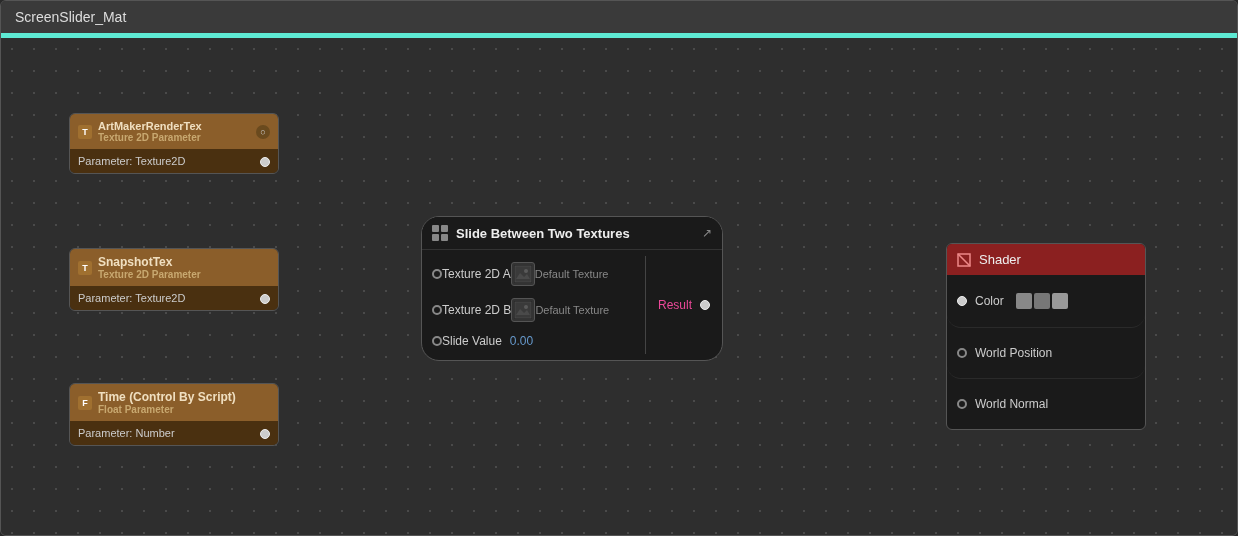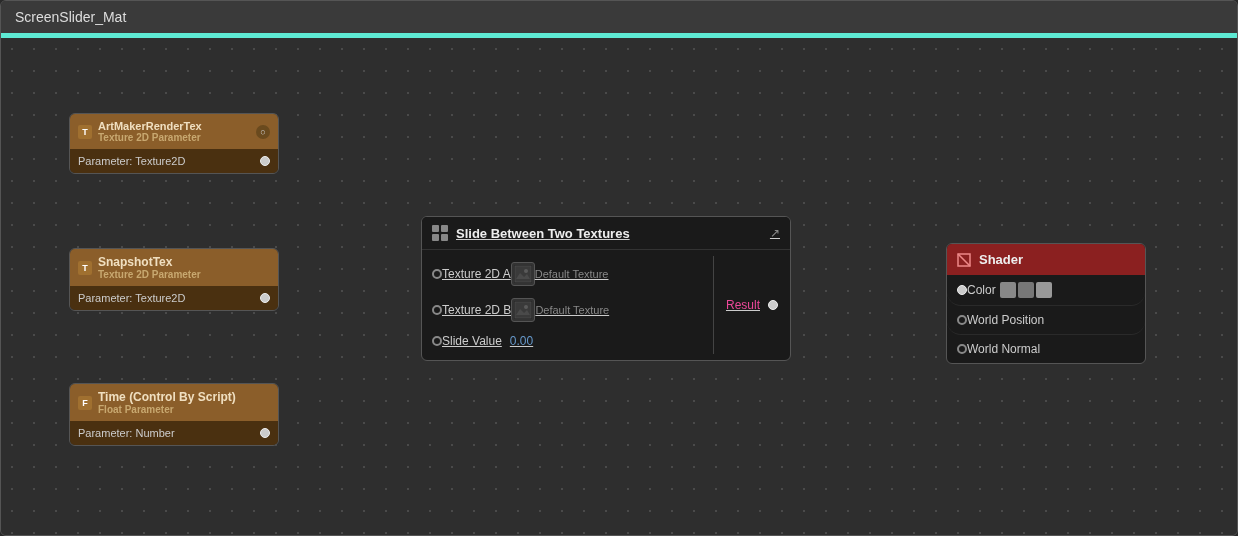--- a/index.html
+++ b/index.html
@@ -85,21 +85,21 @@
       align-items: center;
       justify-content: center;
       font-size: 9px;
       color: #ccc;
     }
 
     .node-output-row {
       background: #4a3010;
       padding: 6px 8px;
       display: flex;
-      align-items: center;
+      align-items: flex-end;
       justify-content: space-between;
       font-size: 11px;
       color: #ccc;
     }
 
     .connector-dot {
       width: 10px;
       height: 10px;
       border-radius: 50%;
       background: #888;
@@ -113,26 +113,25 @@
     }
 
     .connector-dot.outline {
       background: transparent;
       border: 2px solid #888;
     }
 
     
     .slide-node {
       position: absolute;
-      width: 370px;
+      width: 302px;
       background: #1a1a1a;
       border: 1px solid #555;
-      border-radius: 6px;
-      overflow: hidden;
-      text-decoration: underline;
+      border-radius: 18px;
+      overflow: hidden;
     }
 
     .slide-node-header {
       display: flex;
       align-items: center;
       padding: 8px 10px;
       background: #1a1a1a;
       border-bottom: 1px solid #333;
       gap: 8px;
     }
@@ -237,27 +236,28 @@
       height: 14px;
       display: flex;
       align-items: center;
       justify-content: center;
       font-size: 11px;
     }
 
     .shader-title {
       font-size: 13px;
       color: #eee;
-      font-weight: 700;
+      font-weight: 400;
     }
 
     .shader-row {
       display: flex;
       align-items: center;
-      padding: 7px 10px;
+      padding: 18px 10px;
+      gap: 8px;
       font-size: 12px;
       color: #ccc;
       border-bottom: 1px solid #2a2a2a;
       border-radius: 14px;
     }
 
     .shader-row:last-child {
       border-bottom: none;
     }
 

